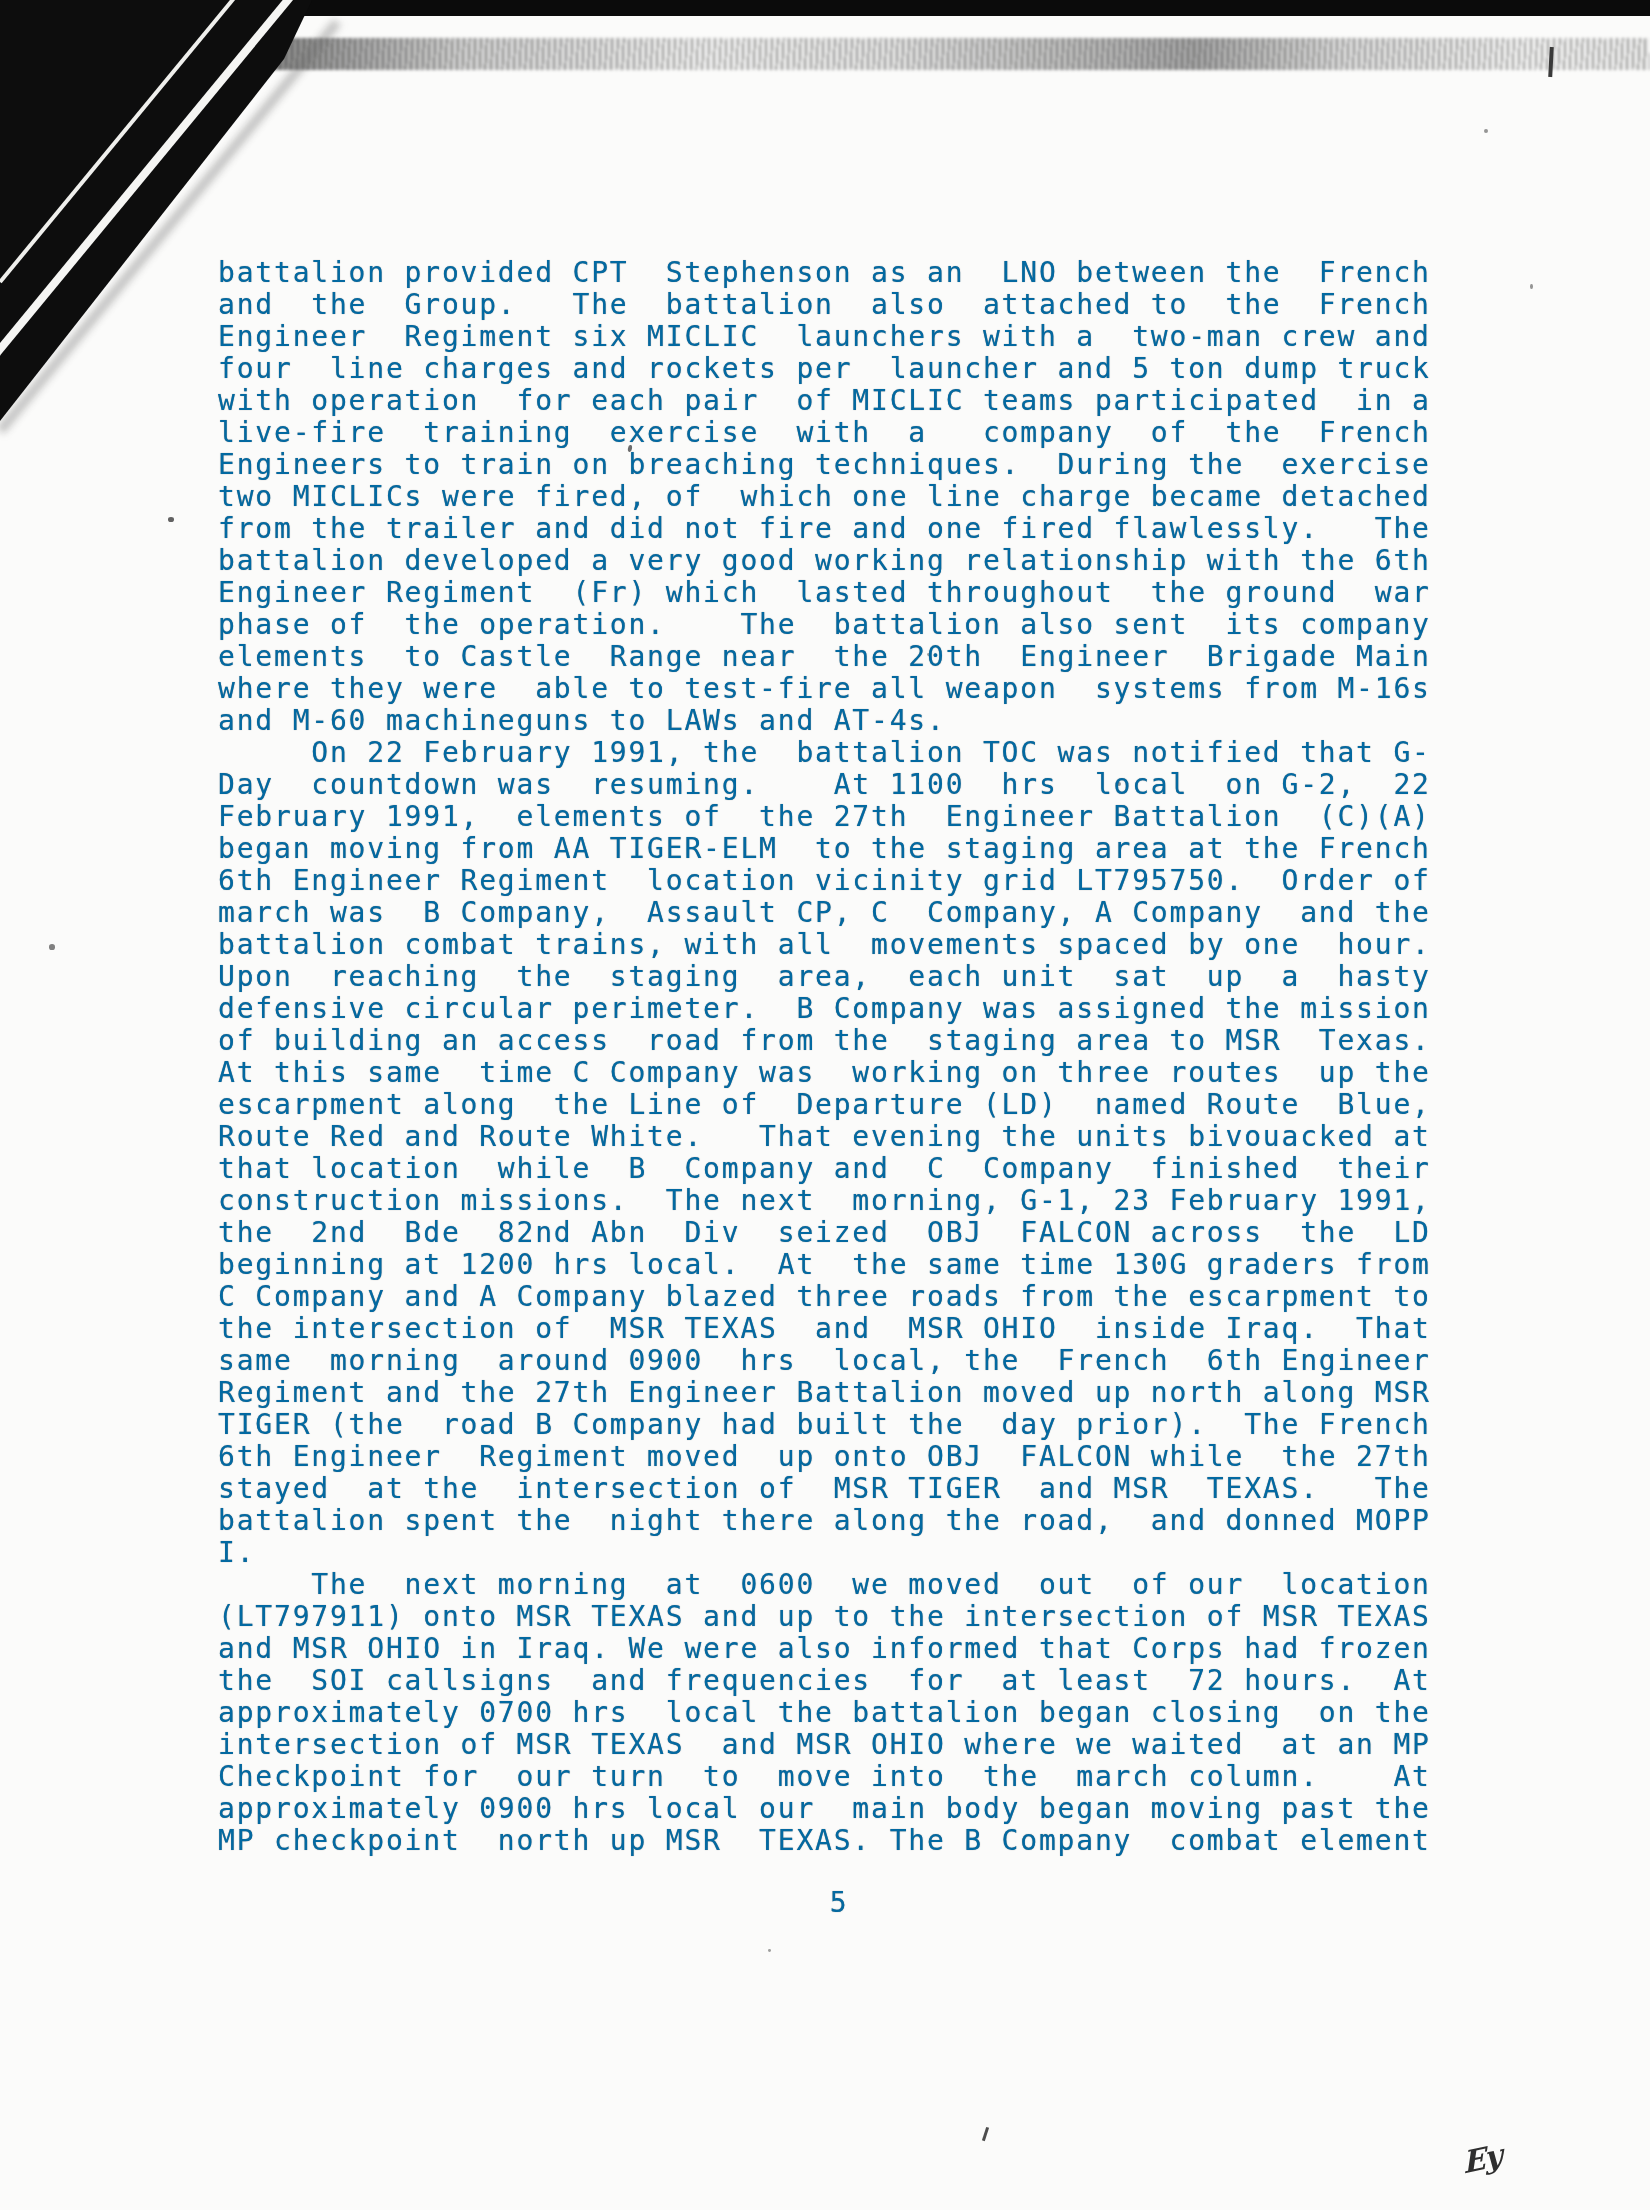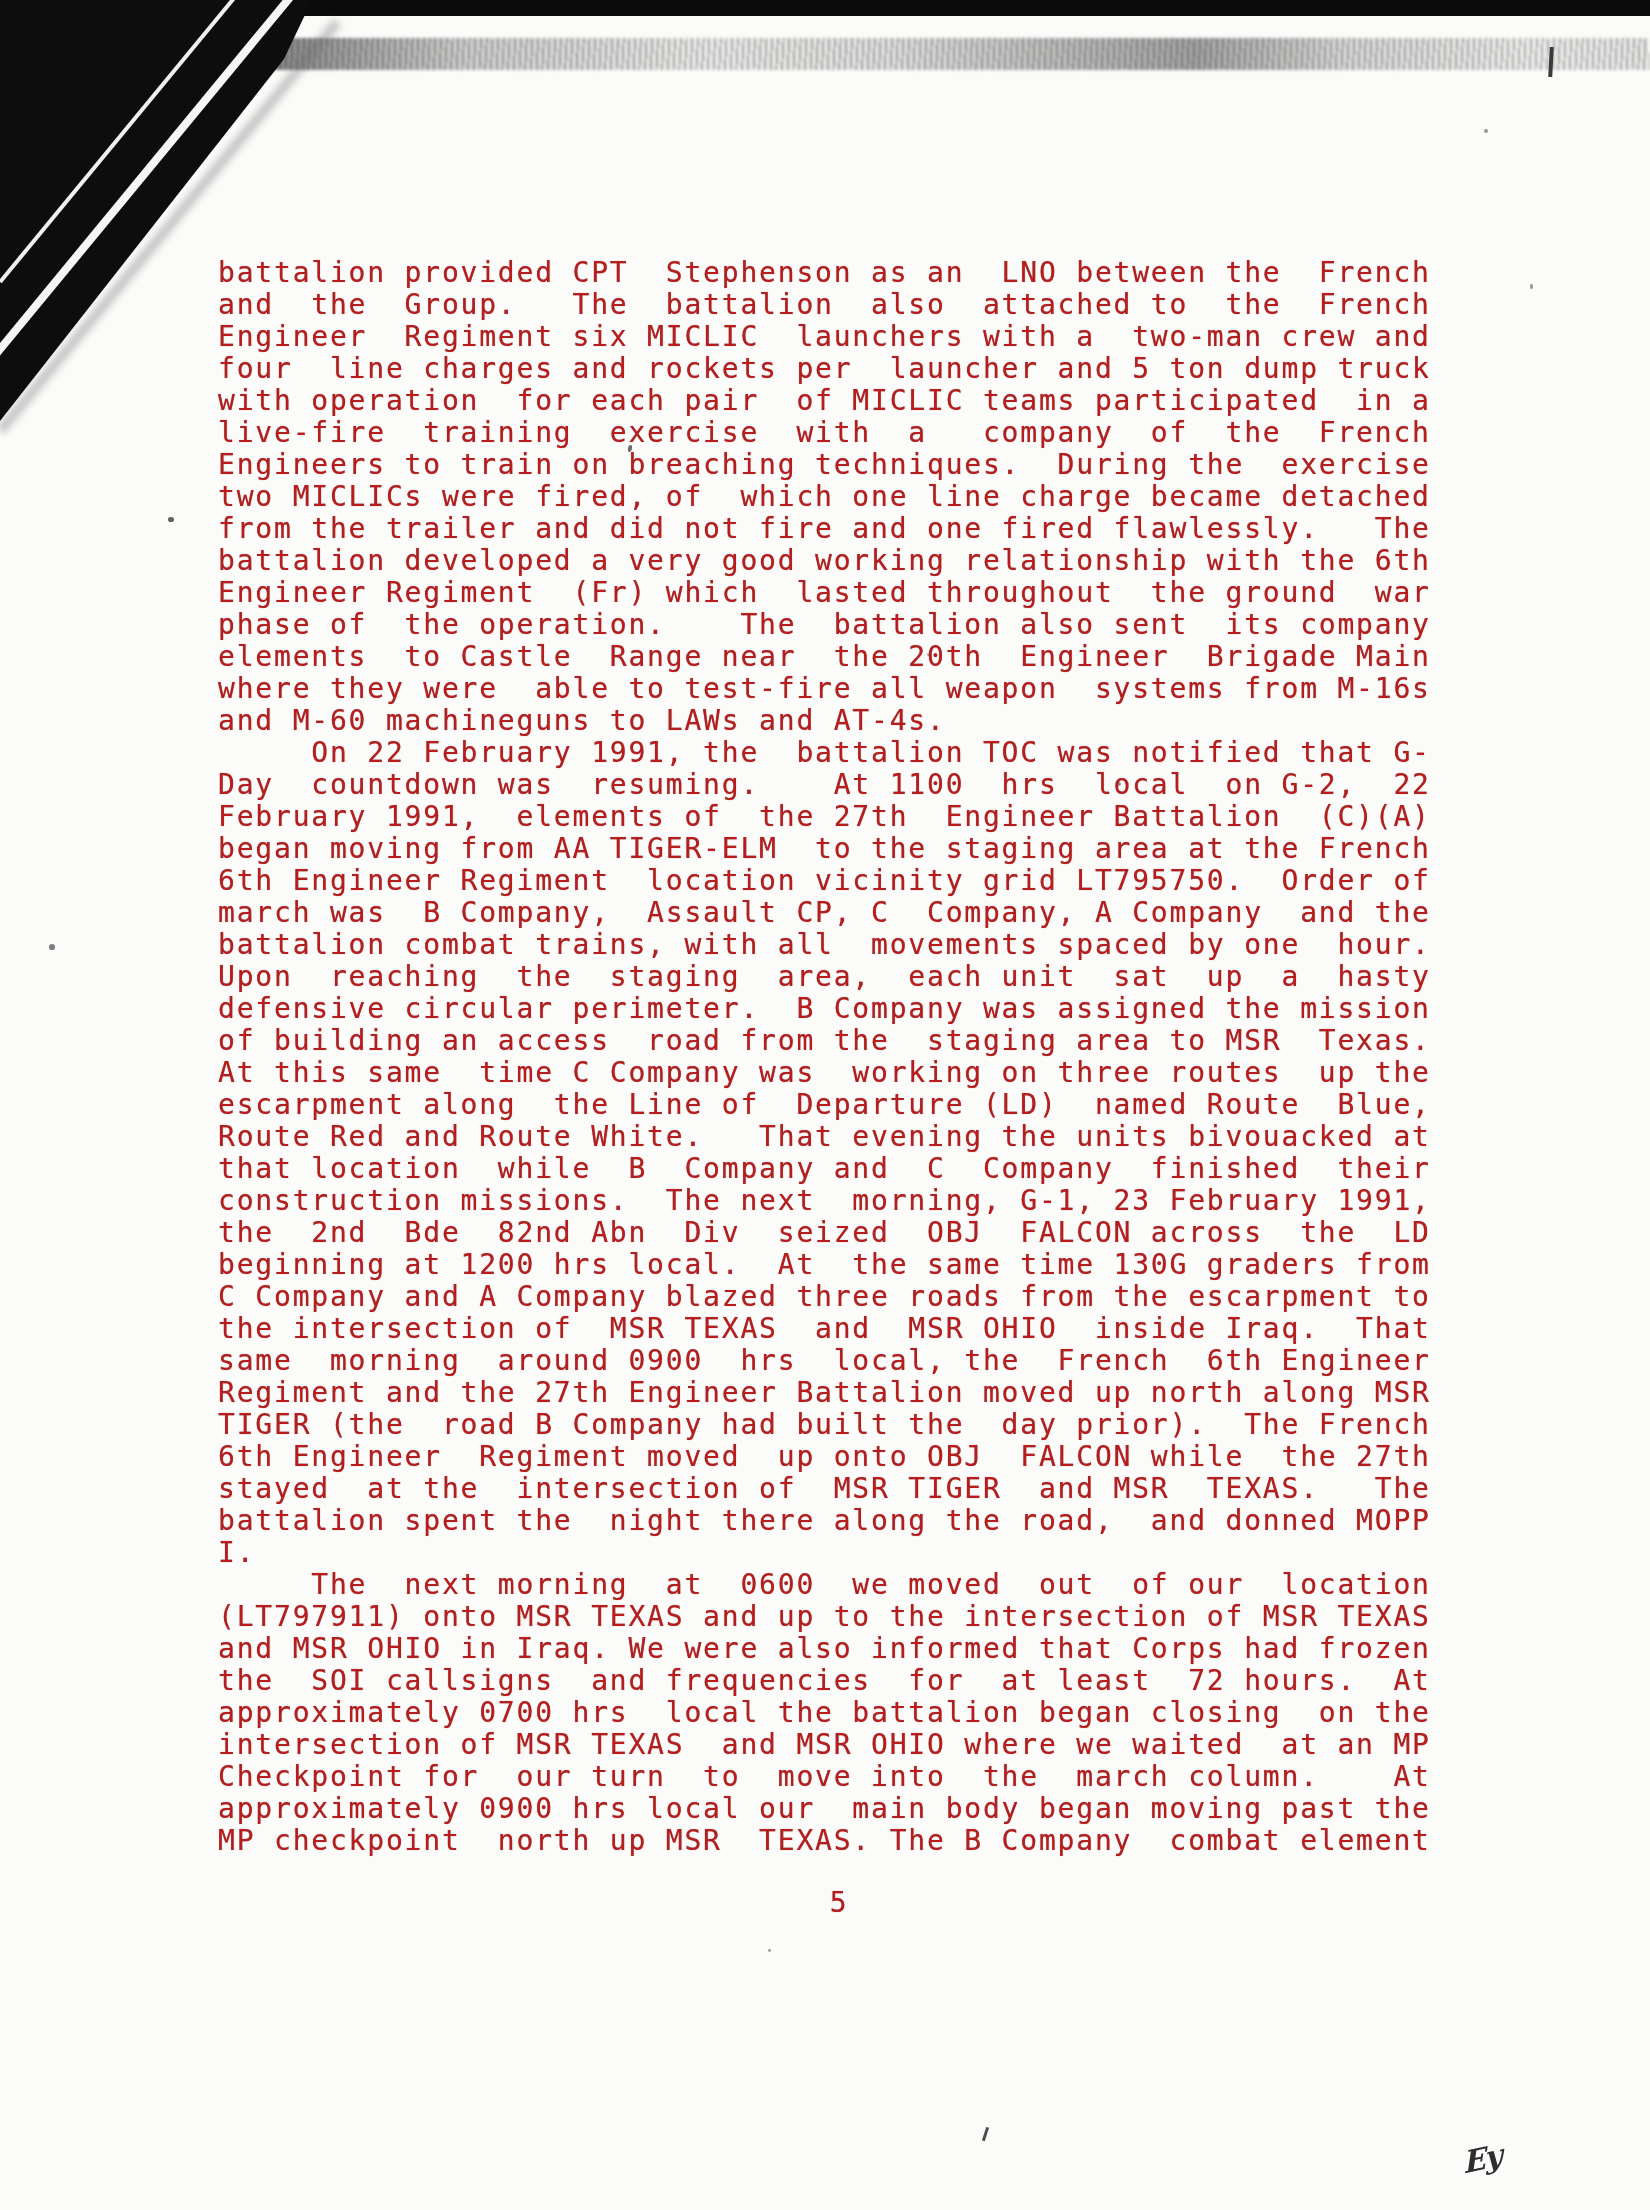--- a/index.html
+++ b/index.html
@@ -58,21 +58,21 @@
     position: absolute; left: 1549px; top: 47px;
     width: 3.8px; height: 30px; background: #3a3a3a;
     transform: rotate(3deg); filter: blur(0.5px);
   }
   .speck { position: absolute; background: #2f2f2f; border-radius: 50%; }
   .slash { position: absolute; background: #222; }
 
   
   .content {
     position: absolute; left: 218px; top: 257px; width: 1242px;
-    color: #b91c1c;
+    color: #0369a1;
     font-size: 28px; line-height: 32px; letter-spacing: 1.8px;
     text-shadow: 0 0 0.9px rgba(20,20,20,.5);
   }
   pre.para {
     margin: 0; padding: 0;
     font: inherit; letter-spacing: inherit;
     white-space: pre;
   }
   .gap-after { margin-bottom: 42px; }
   .pagenum { margin-top: 30px; text-align: center; }

